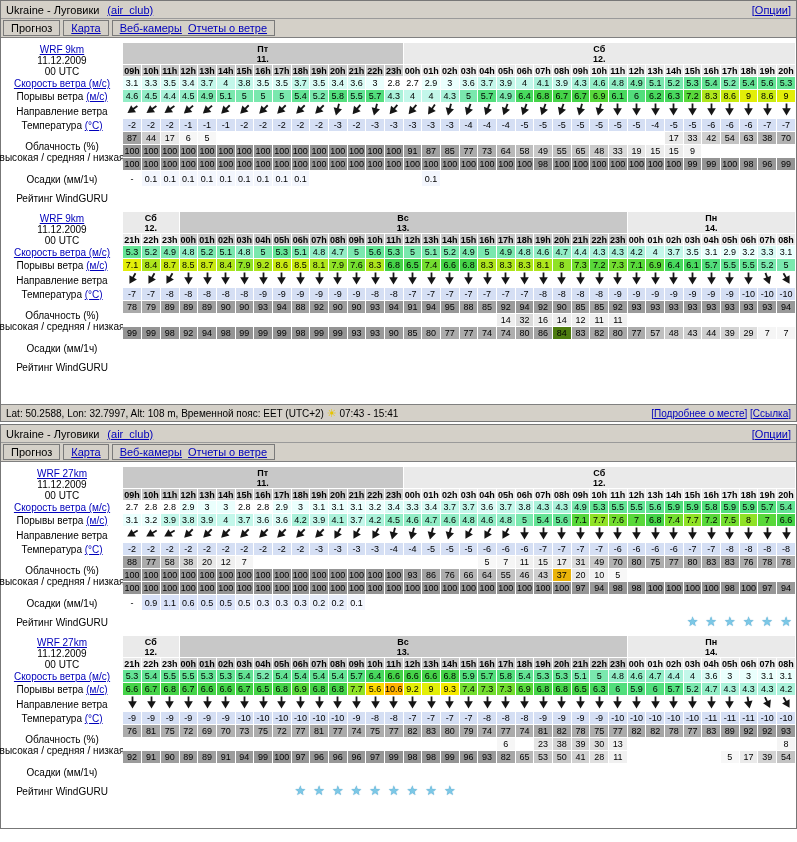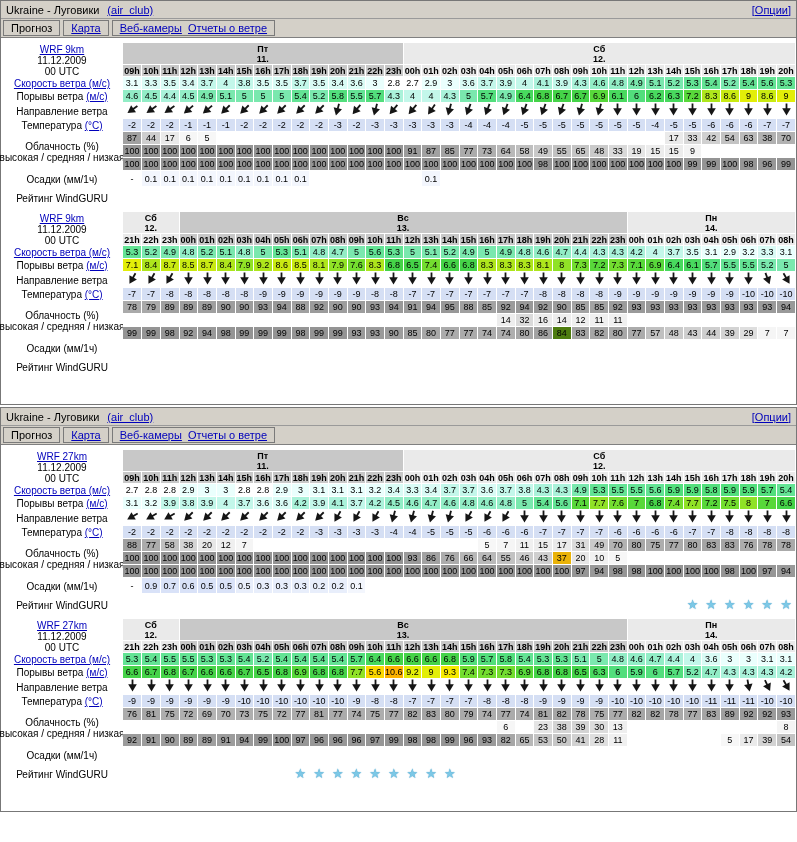--- a/index.html
+++ b/index.html
@@ -1171,20 +1171,27 @@
               <td class="rate"></td>
               <td class="rate"></td>
               <td class="rate"></td>
               <td class="rate"></td>
               <td class="rate"></td>
             </tr>
           </tbody>
         </table>
       </div>
     </div>
+  <div class="footer">
+    <span><span>Lat: 50.2588, Lon: 32.7997, Alt: 108 m, Временной пояс: EET (UTC+2)</span>
+      <span class="sun">☀</span>
+      <span>07:43 - 15:41</span></span>
+    <span><a class="blue">[Подробнее о месте]</a>
+      <a class="blue">[Ссылка]</a></span>
+  </div>
 </div>
 
 <div class="panel">
   <div class="titlebar">
     <span>Ukraine - Луговики</span>
     <a class="blue club">(air_club)</a>
     <a class="blue opt">[Опции]</a>
   </div>
   <div class="tabbar">
     <span class="tab active">Прогноз</span>
@@ -1673,21 +1680,21 @@
               <td class="num cloud" style="background:rgb(148,148,148)">100</td>
               <td class="num cloud" style="background:rgb(148,148,148)">100</td>
               <td class="num cloud" style="background:rgb(149,149,149)">98</td>
               <td class="num cloud" style="background:rgb(148,148,148)">100</td>
               <td class="num cloud" style="background:rgb(150,150,150)">97</td>
               <td class="num cloud" style="background:rgb(153,153,153)">94</td>
             </tr>
             <tr>
               <td class="num pr" style="background:#fff">-</td>
               <td class="num pr" style="background:#d9e2f8">0.9</td>
-              <td class="num pr" style="background:#d9e2f8">0.7</td>
+              <td class="num pr" style="background:#d9e2f8">1.1</td>
               <td class="num pr" style="background:#d9e2f8">0.6</td>
               <td class="num pr" style="background:#d9e2f8">0.5</td>
               <td class="num pr" style="background:#d9e2f8">0.5</td>
               <td class="num pr" style="background:#e8eefb">0.5</td>
               <td class="num pr" style="background:#e8eefb">0.3</td>
               <td class="num pr" style="background:#e8eefb">0.3</td>
               <td class="num pr" style="background:#e8eefb">0.3</td>
               <td class="num pr" style="background:#e8eefb">0.2</td>
               <td class="num pr" style="background:#e8eefb">0.2</td>
               <td class="num pr" style="background:#f3f6fd">0.1</td>

